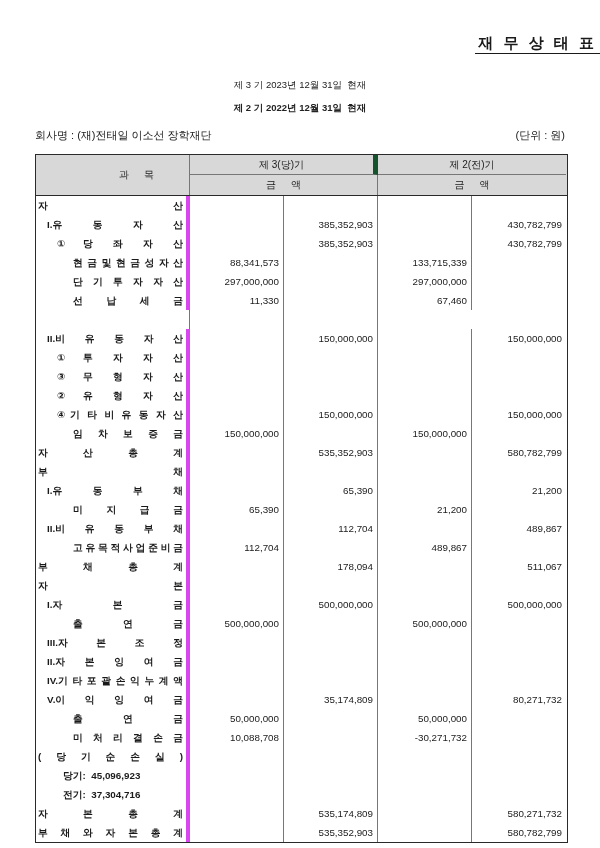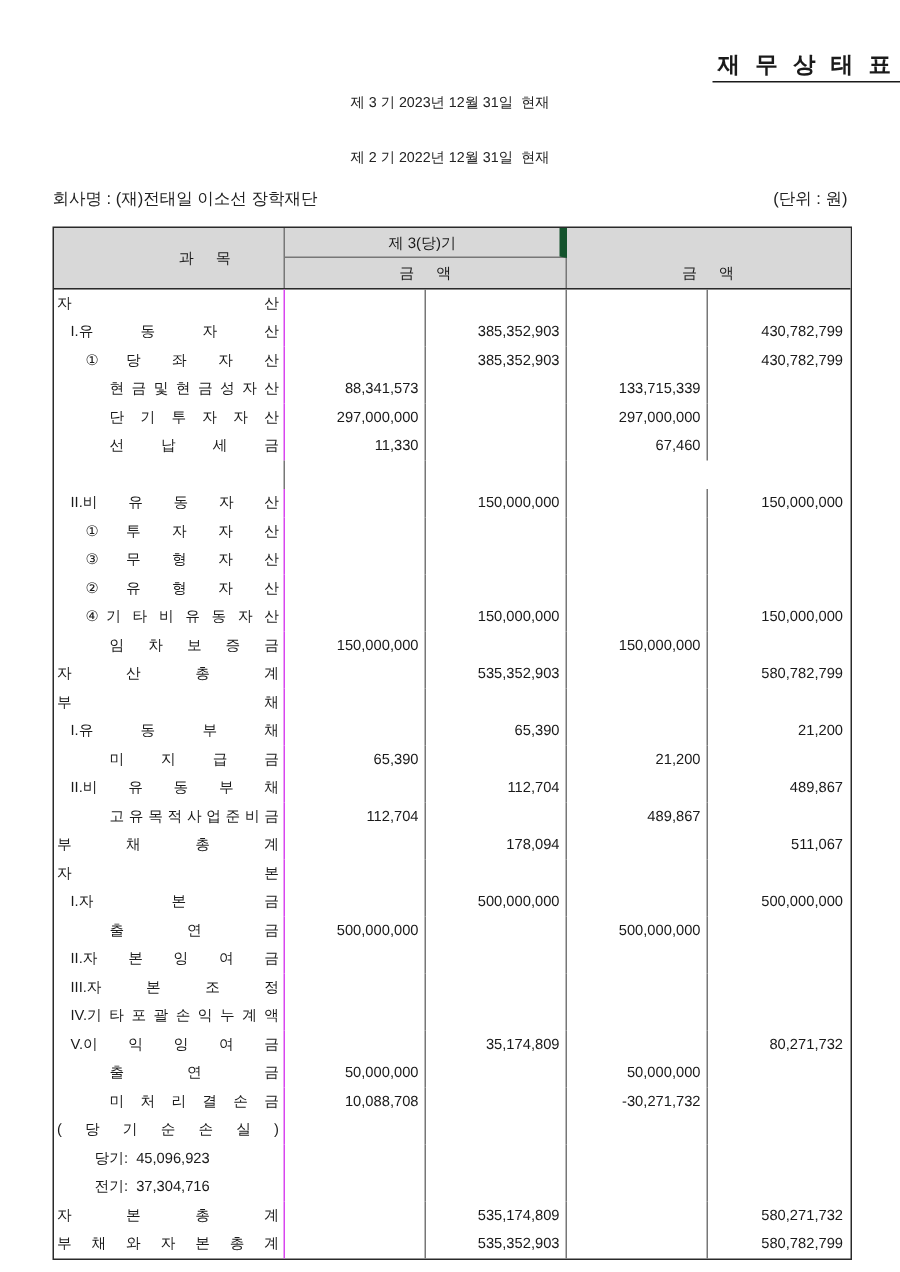--- a/index.html
+++ b/index.html
@@ -5,37 +5,37 @@
   * { margin:0; padding:0; box-sizing:border-box; }
   html,body { background:#ffffff; }
   body {
     width:600px; height:848px;
     font-family:"Liberation Sans","DejaVu Sans",sans-serif;
     color:#1a1a1a;
     position:relative;
   }
   .title { margin-top:34px; text-align:right; font-size:15px; font-weight:bold; }
   .title span { border-bottom:1.5px solid #1a1a1a; padding:0 3px 2px 3px; letter-spacing:3px; }
-  .sub { text-align:center; font-size:9.5px; margin-top:9px; white-space:pre; color:#222; }
-  .sub + .sub { margin-top:24px; }
+  .sub { text-align:center; font-size:9.5px; margin-top:26px; white-space:pre; color:#222; }
+  .sub + .sub { margin-top:10px;font-weight:bold; }
   .meta { width:530px; margin:13px 0 0 35px; display:flex; justify-content:space-between; font-size:11px; color:#222; }
 
   .fin-table { width:533px; margin:11px 0 0 35px; border:1.5px solid #2a2a2a; }
 
   .thead { display:grid; grid-template-columns:154px 188px 188px; grid-template-rows:20px 20px;
            background:#d8d8d8; border-bottom:1px solid #2a2a2a; font-size:10px; }
   .th { display:flex; align-items:center; justify-content:center; }
   .th-acct { grid-column:1; grid-row:1/3; border-right:1px solid #777; word-spacing:12px;margin-left:48px; }
   .th-p3   { grid-column:2; grid-row:1; border-right:5px solid #14532d; border-bottom:1px solid #777; }
   .th-p2   { grid-column:3; grid-row:1; border-bottom:1px solid #777; }
   .th-amt3 { grid-column:2; grid-row:2; border-right:1px solid #777; word-spacing:12px; }
   .th-amt2 { grid-column:3; grid-row:2; word-spacing:12px; }
 
   .row { display:grid; grid-template-columns:154px 94px 94px 94px 94px; height:19px; line-height:19px; font-size:9.8px; }
-  .cell-acct { border-right:1px solid #d946ef; padding-right:3px; overflow:hidden; white-space:nowrap; }
+  .cell-acct { border-right:4px solid #d946ef; padding-right:3px; overflow:hidden; white-space:nowrap;font-weight:bold; }
   .spread { text-align:justify; text-align-last:justify; }
   .plain  { white-space:pre; }
   .ind0 { padding-left:2px; }
   .ind1 { padding-left:11px; }
   .ind2 { padding-left:21px; }
   .ind3 { padding-left:37px; }
   .indsub { padding-left:27px; }
   .val { border-right:1px solid #777; text-align:right; padding-right:4px; overflow:hidden; white-space:nowrap; }
   .val.last { border-right:none; }
 </style>
@@ -50,20 +50,21 @@
 
 <div class="meta">
   <span>회사명 : (재)전태일 이소선 장학재단</span>
   <span>(단위 : 원)</span>
 </div>
 
 <div class="fin-table">
   <div class="thead">
     <div class="th th-acct">과 목</div>
     <div class="th th-p3">제 3(당)기</div>
+    <div class="th th-p2">제 2(전)기</div>
     <div class="th th-amt3">금 액</div>
     <div class="th th-amt2">금 액</div>
   </div>
   <div id="tbody">
   <div class="row">
     <div class="cell-acct ind0 spread">자 산</div>
     <div class="val"></div>
     <div class="val"></div>
     <div class="val"></div>
     <div class="val last"></div>
@@ -238,29 +239,29 @@
 
   <div class="row">
     <div class="cell-acct ind3 spread">출 연 금</div>
     <div class="val">500,000,000</div>
     <div class="val"></div>
     <div class="val">500,000,000</div>
     <div class="val last"></div>
   </div>
 
   <div class="row">
+    <div class="cell-acct ind1 spread">III.자 본 조 정</div>
+    <div class="val"></div>
+    <div class="val"></div>
+    <div class="val"></div>
+    <div class="val last"></div>
+  </div>
+
+  <div class="row">
     <div class="cell-acct ind1 spread">II.자 본 잉 여 금</div>
-    <div class="val"></div>
-    <div class="val"></div>
-    <div class="val"></div>
-    <div class="val last"></div>
-  </div>
-
-  <div class="row">
-    <div class="cell-acct ind1 spread">III.자 본 조 정</div>
     <div class="val"></div>
     <div class="val"></div>
     <div class="val"></div>
     <div class="val last"></div>
   </div>
 
   <div class="row">
     <div class="cell-acct ind1 spread">IV.기 타 포 괄 손 익 누 계 액</div>
     <div class="val"></div>
     <div class="val"></div>

